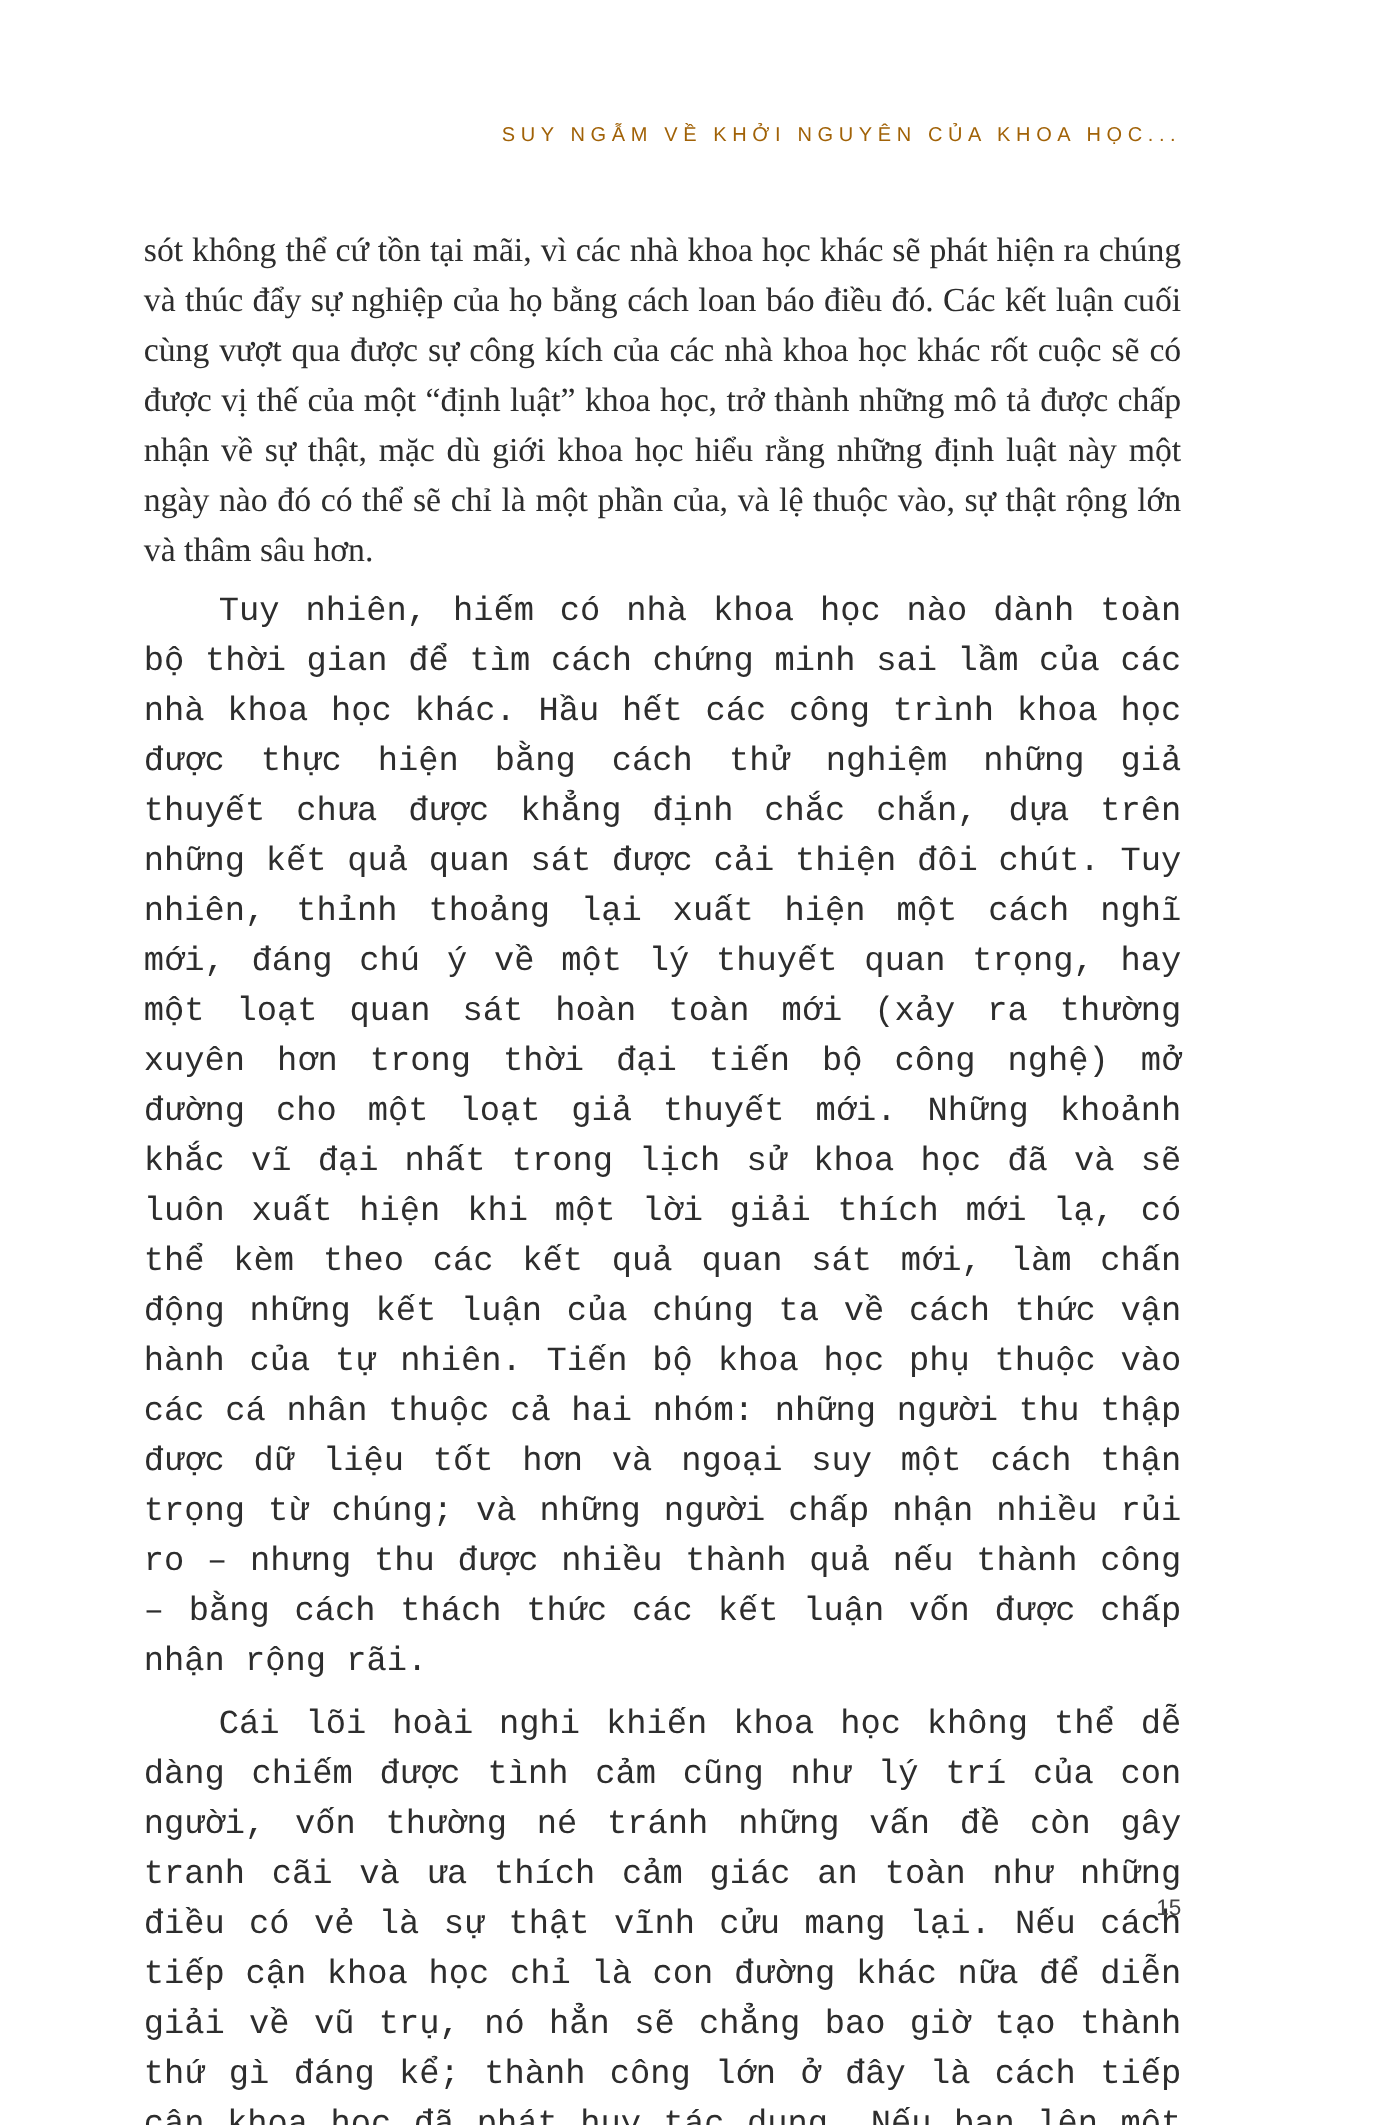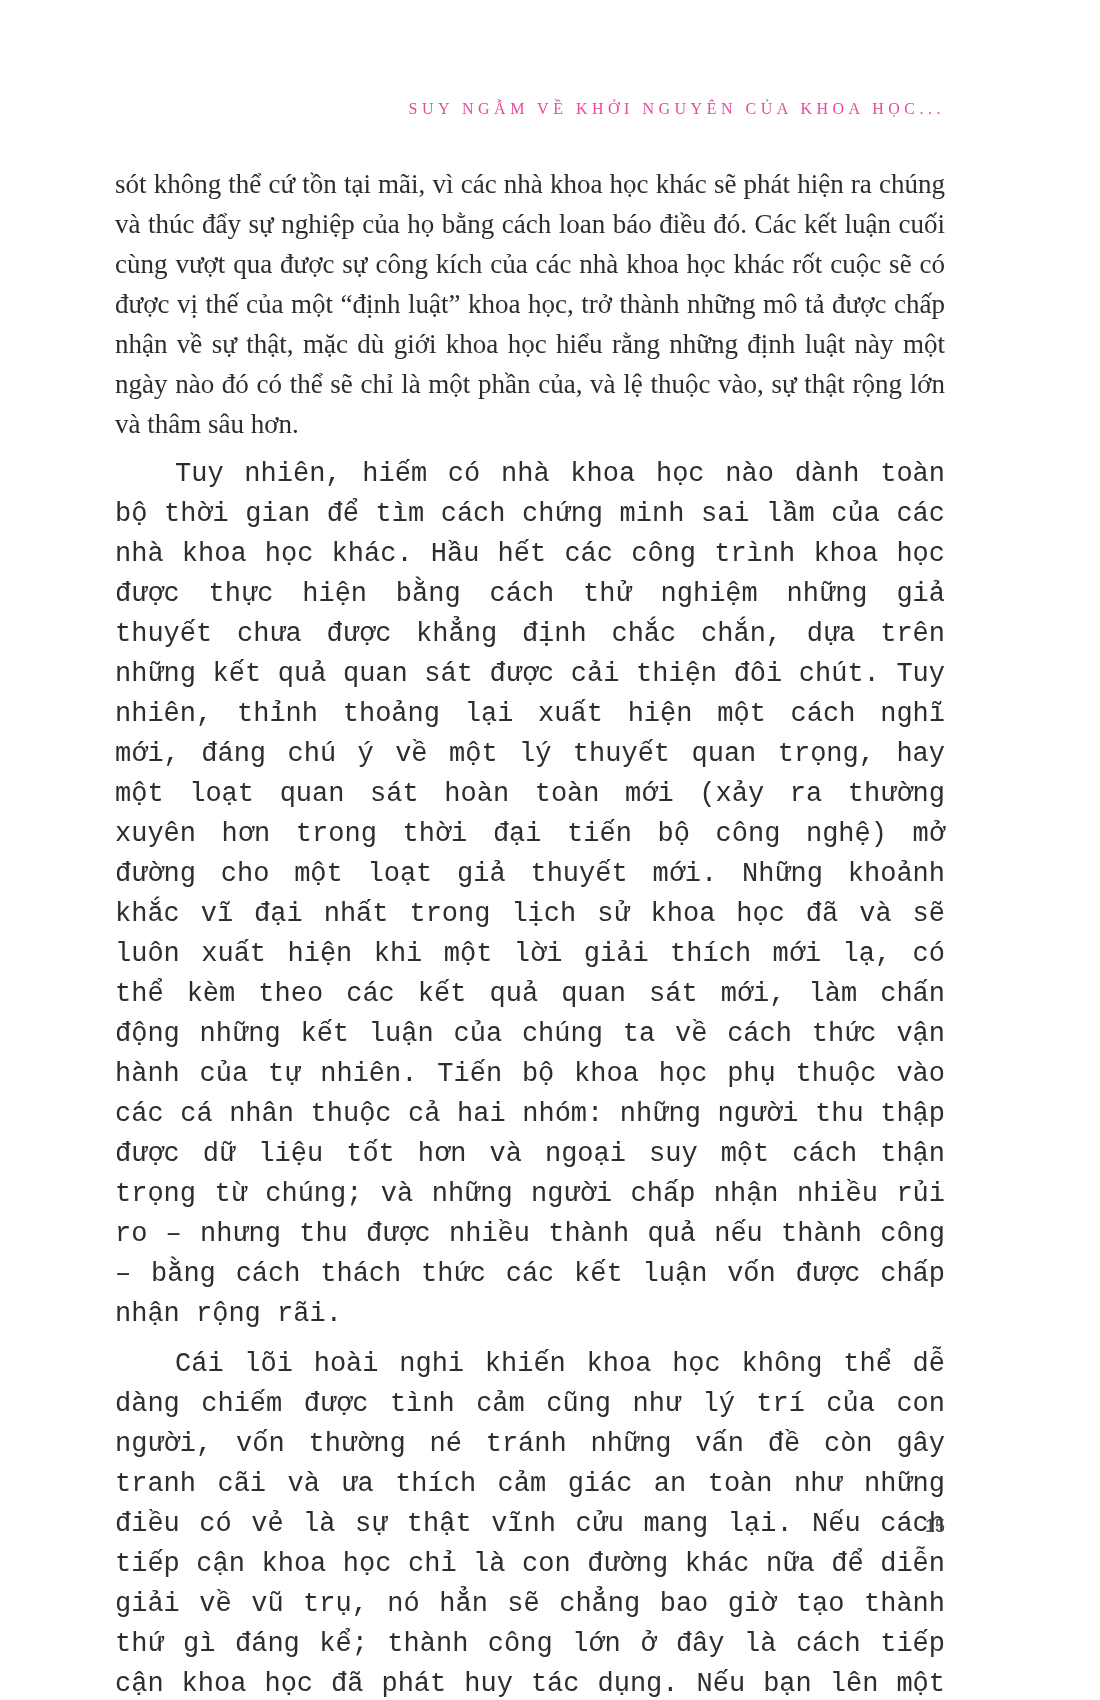--- a/index.html
+++ b/index.html
@@ -14,27 +14,27 @@
     background: #ffffff;
     overflow: hidden;
   }
   .content {
     position: absolute;
     left: 115px;
     top: 100px;
     width: 830px;
   }
   .running-header {
-    font-family: Liberation Serif, serif;
+    font-family: Liberation Sans, sans-serif;
     font-size: 16px;
     font-weight: 400;
     letter-spacing: 4.5px;
-    color: #ec4899;
+    color: #a16207;
     text-align: right;
-    margin: 0 0 46px 0;
+    margin: 0 0 62px 0;
     white-space: nowrap;
   }
   .body-text p {
     font-family: "Liberation Serif", serif;
     font-size: 27px;
     line-height: 40px;
     color: #2d2d2d;
     text-align: justify;
     margin: 0 0 10px 0;
   }

